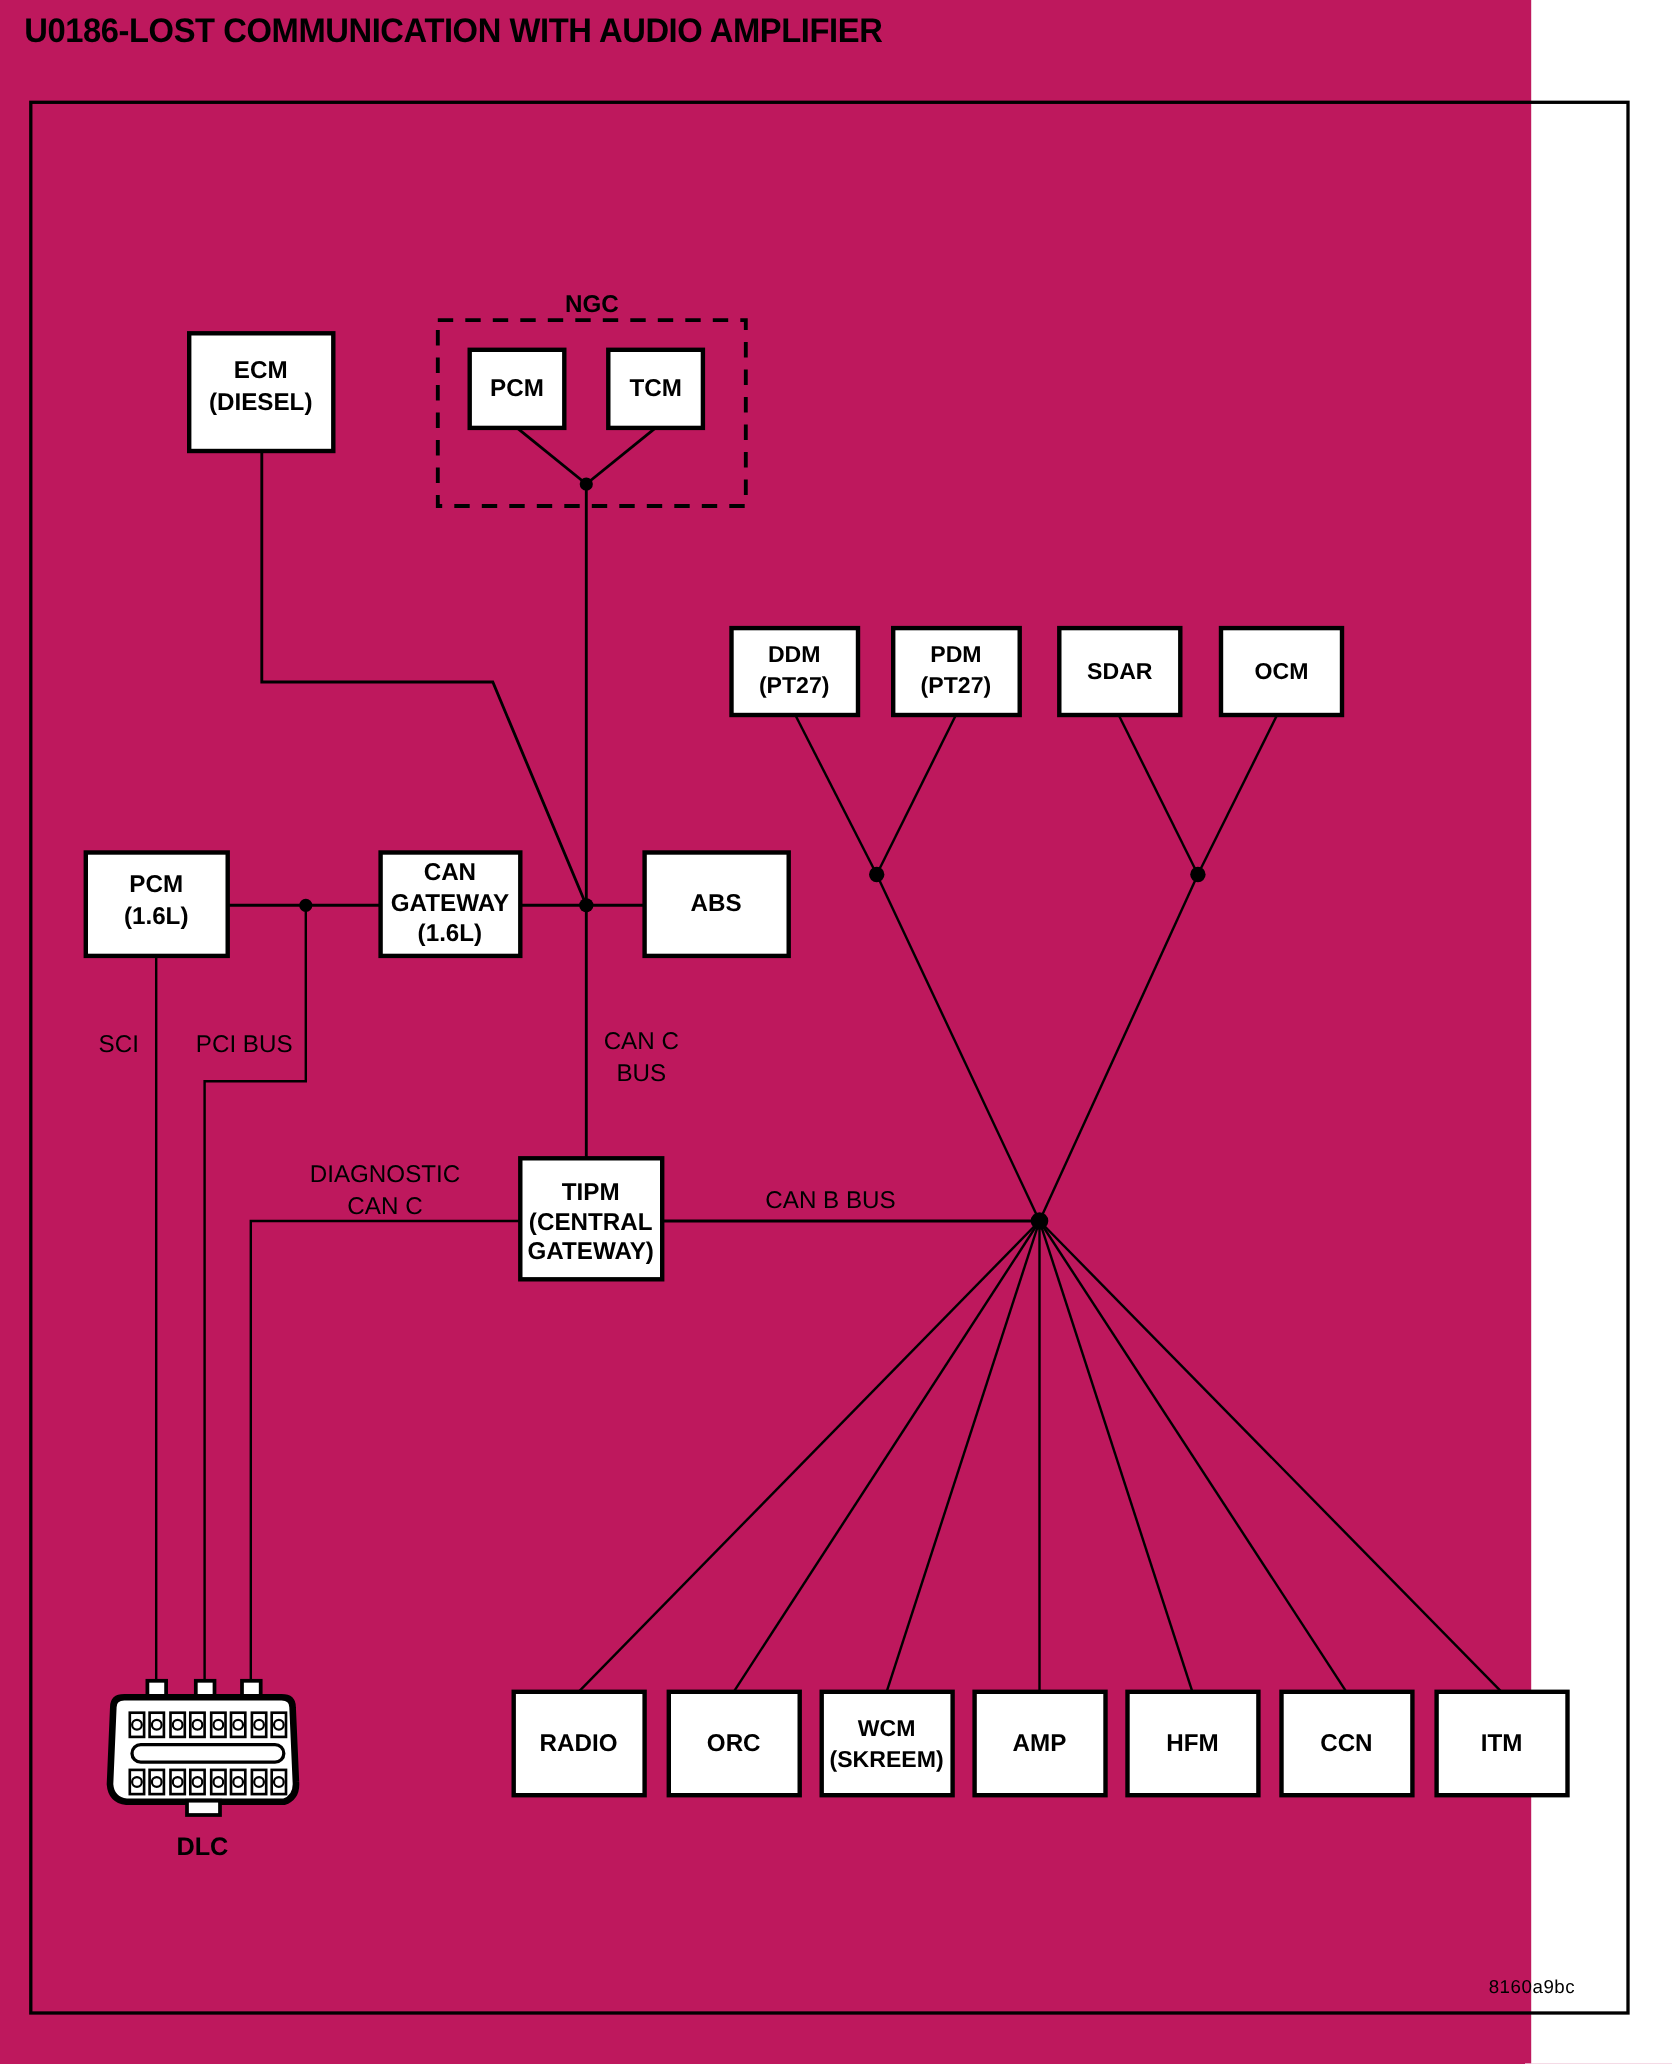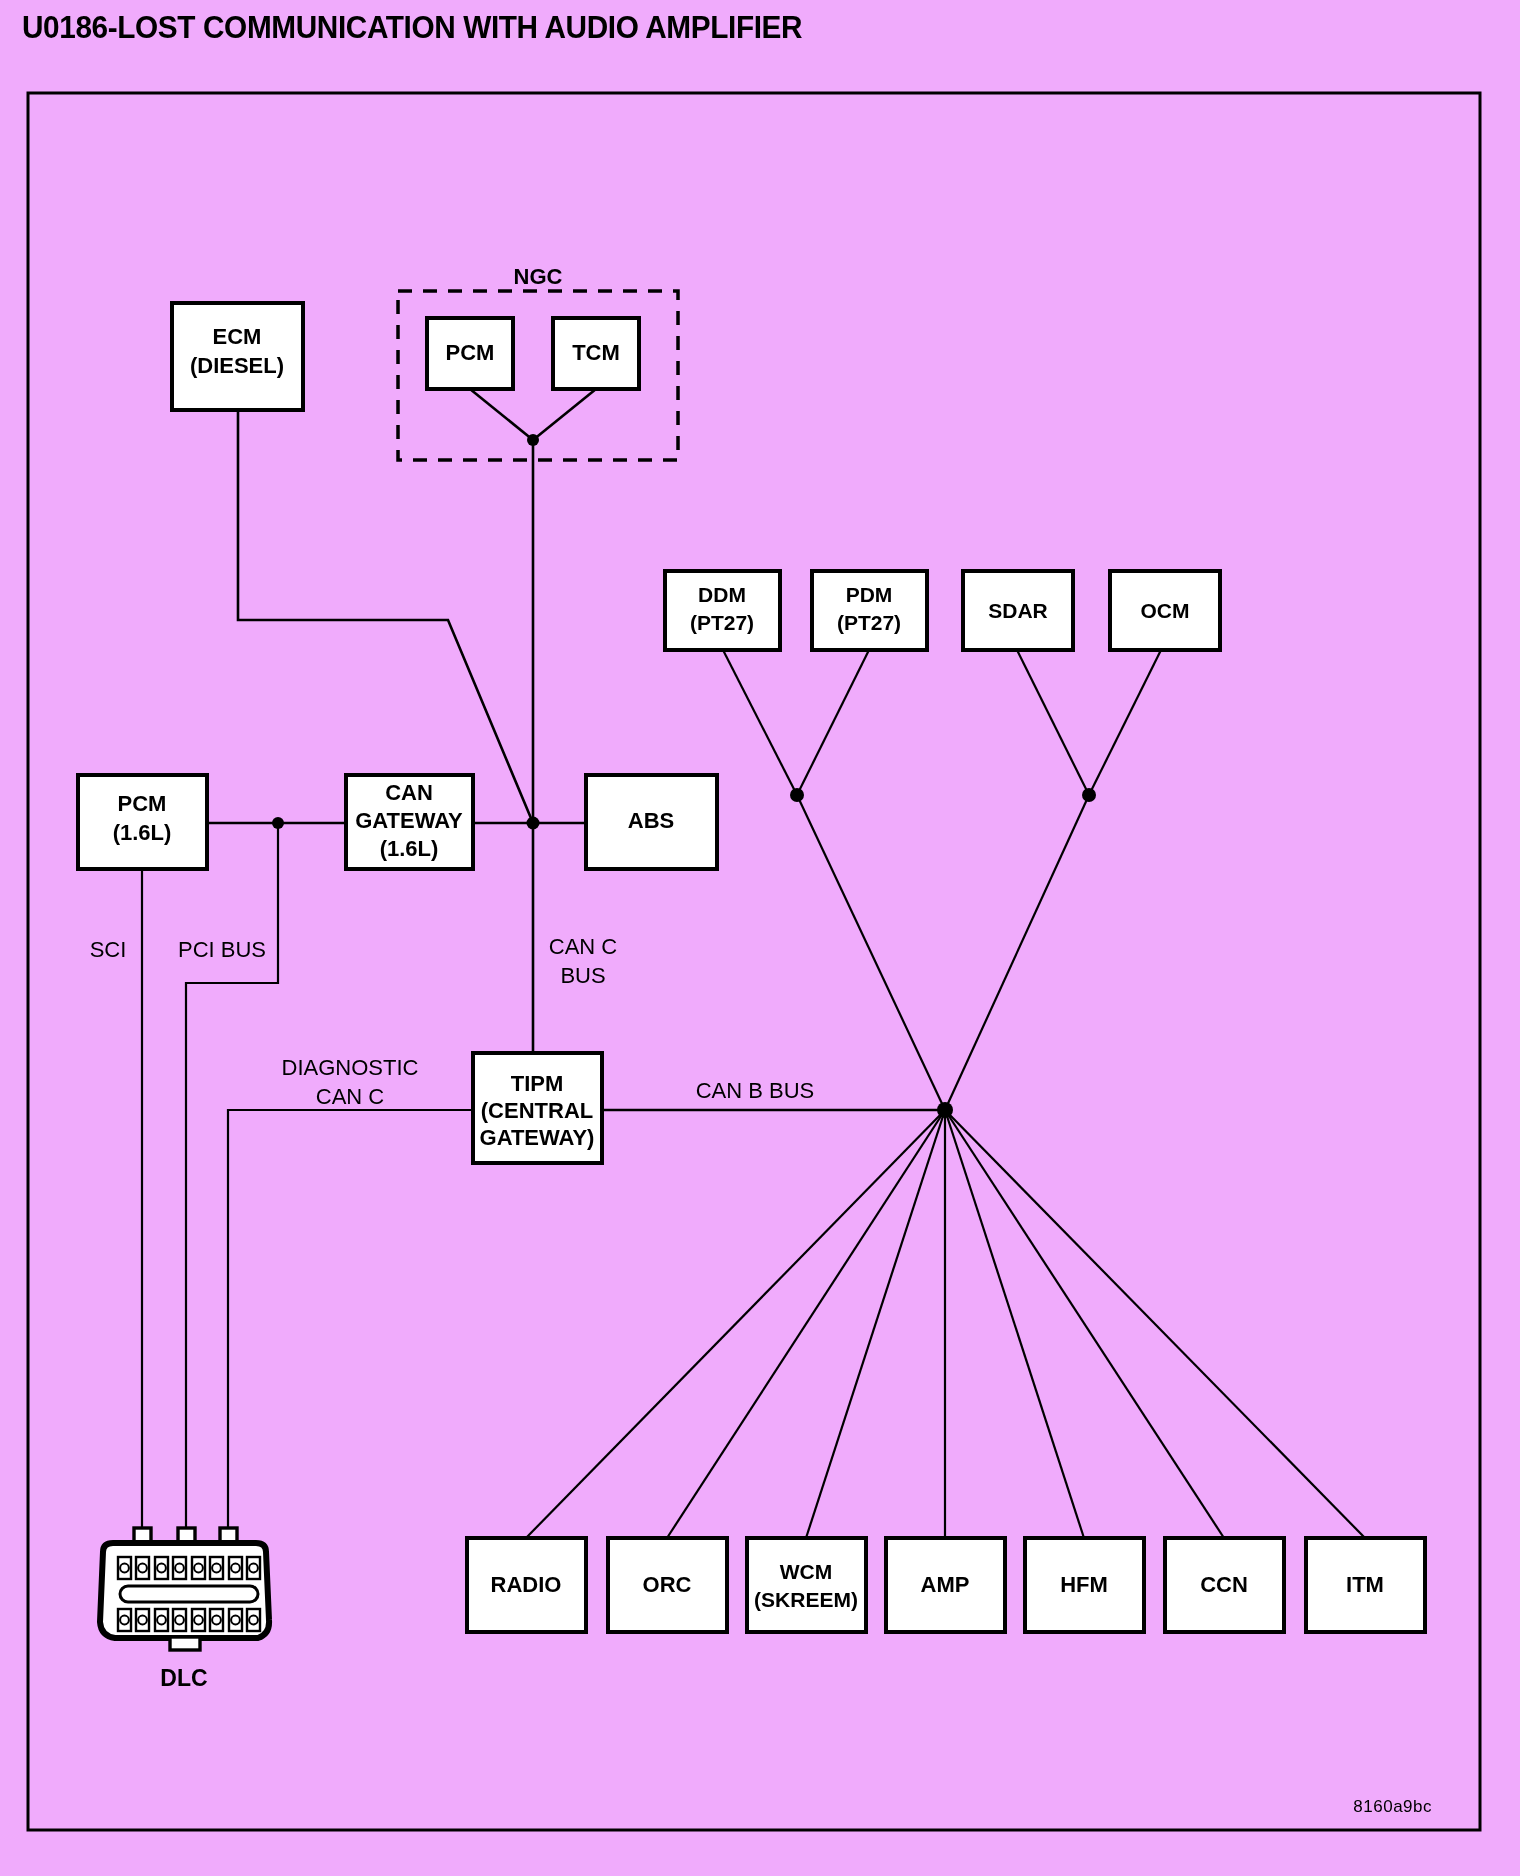--- a/index.html
+++ b/index.html
@@ -9,23 +9,23 @@
   }
   body {
     width: 1520px;
     height: 1876px;
     font-family: "Liberation Sans", sans-serif;
     position: relative;
     overflow: hidden;
   }
   #page {
     position: relative;
-    width: 1520px;
+    width: 1392px;
     height: 1876px;
-    background: #f0abfc;
+    background: #be185d;
   }
   #diagram-title {
     position: absolute;
     left: 22px;
     top: 10px;
     font-family: "Liberation Sans", sans-serif;
     font-weight: bold;
     font-size: 31px;
     letter-spacing: -0.4px;
     color: #000000;

